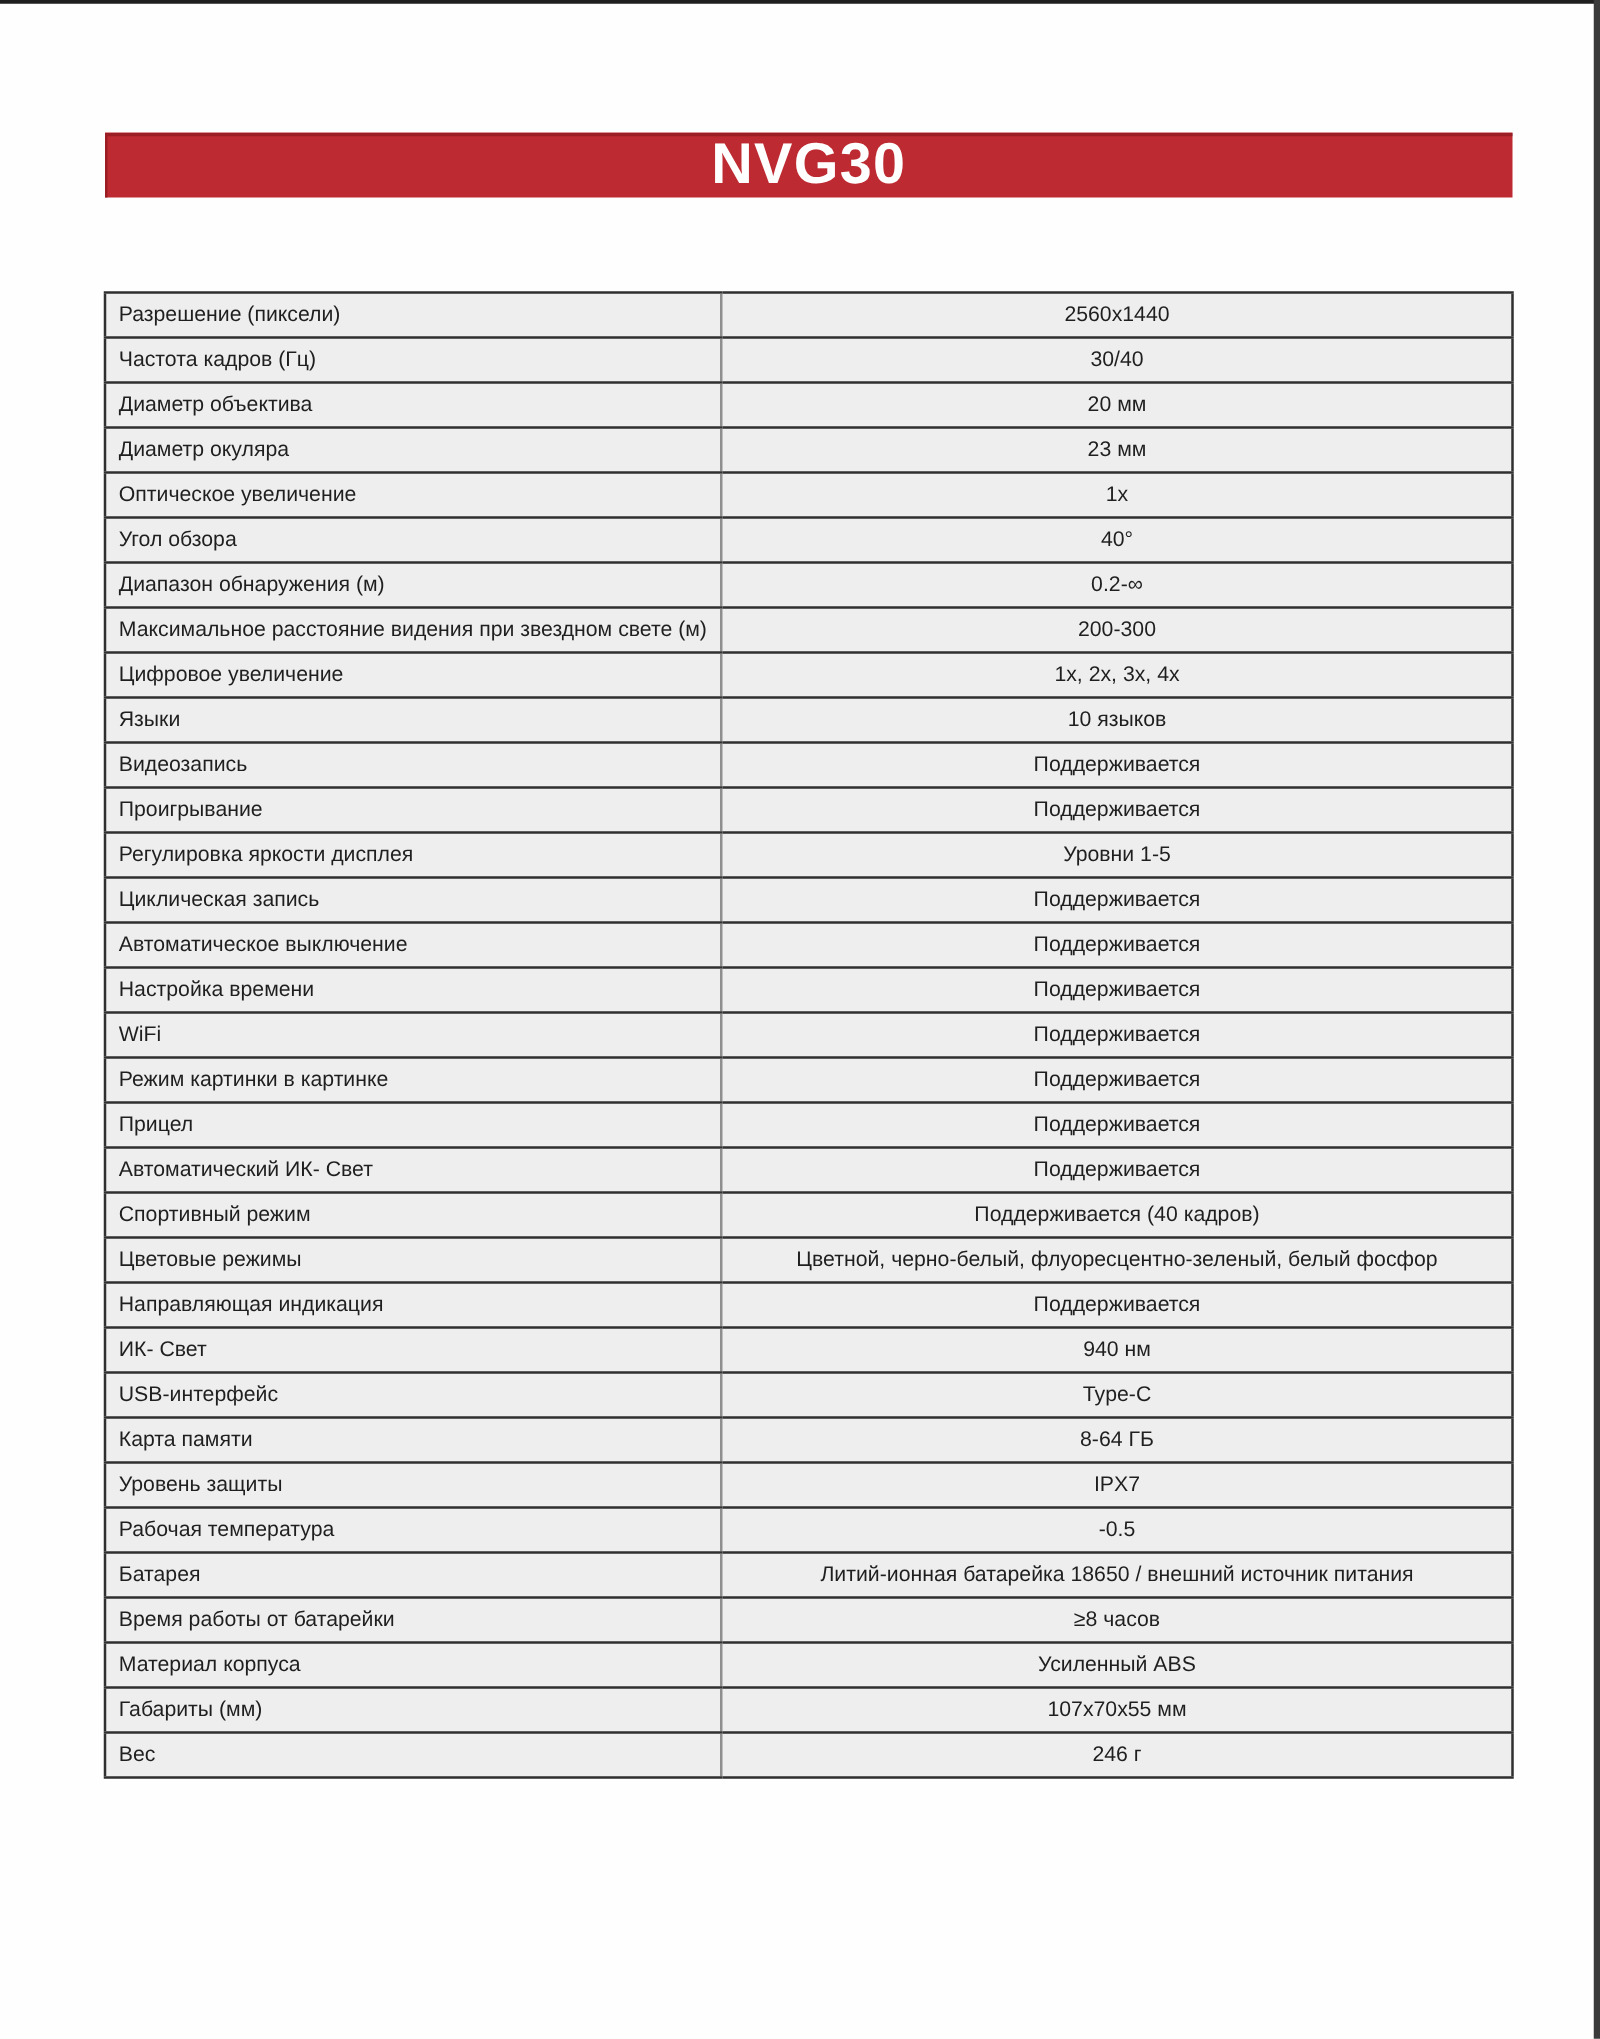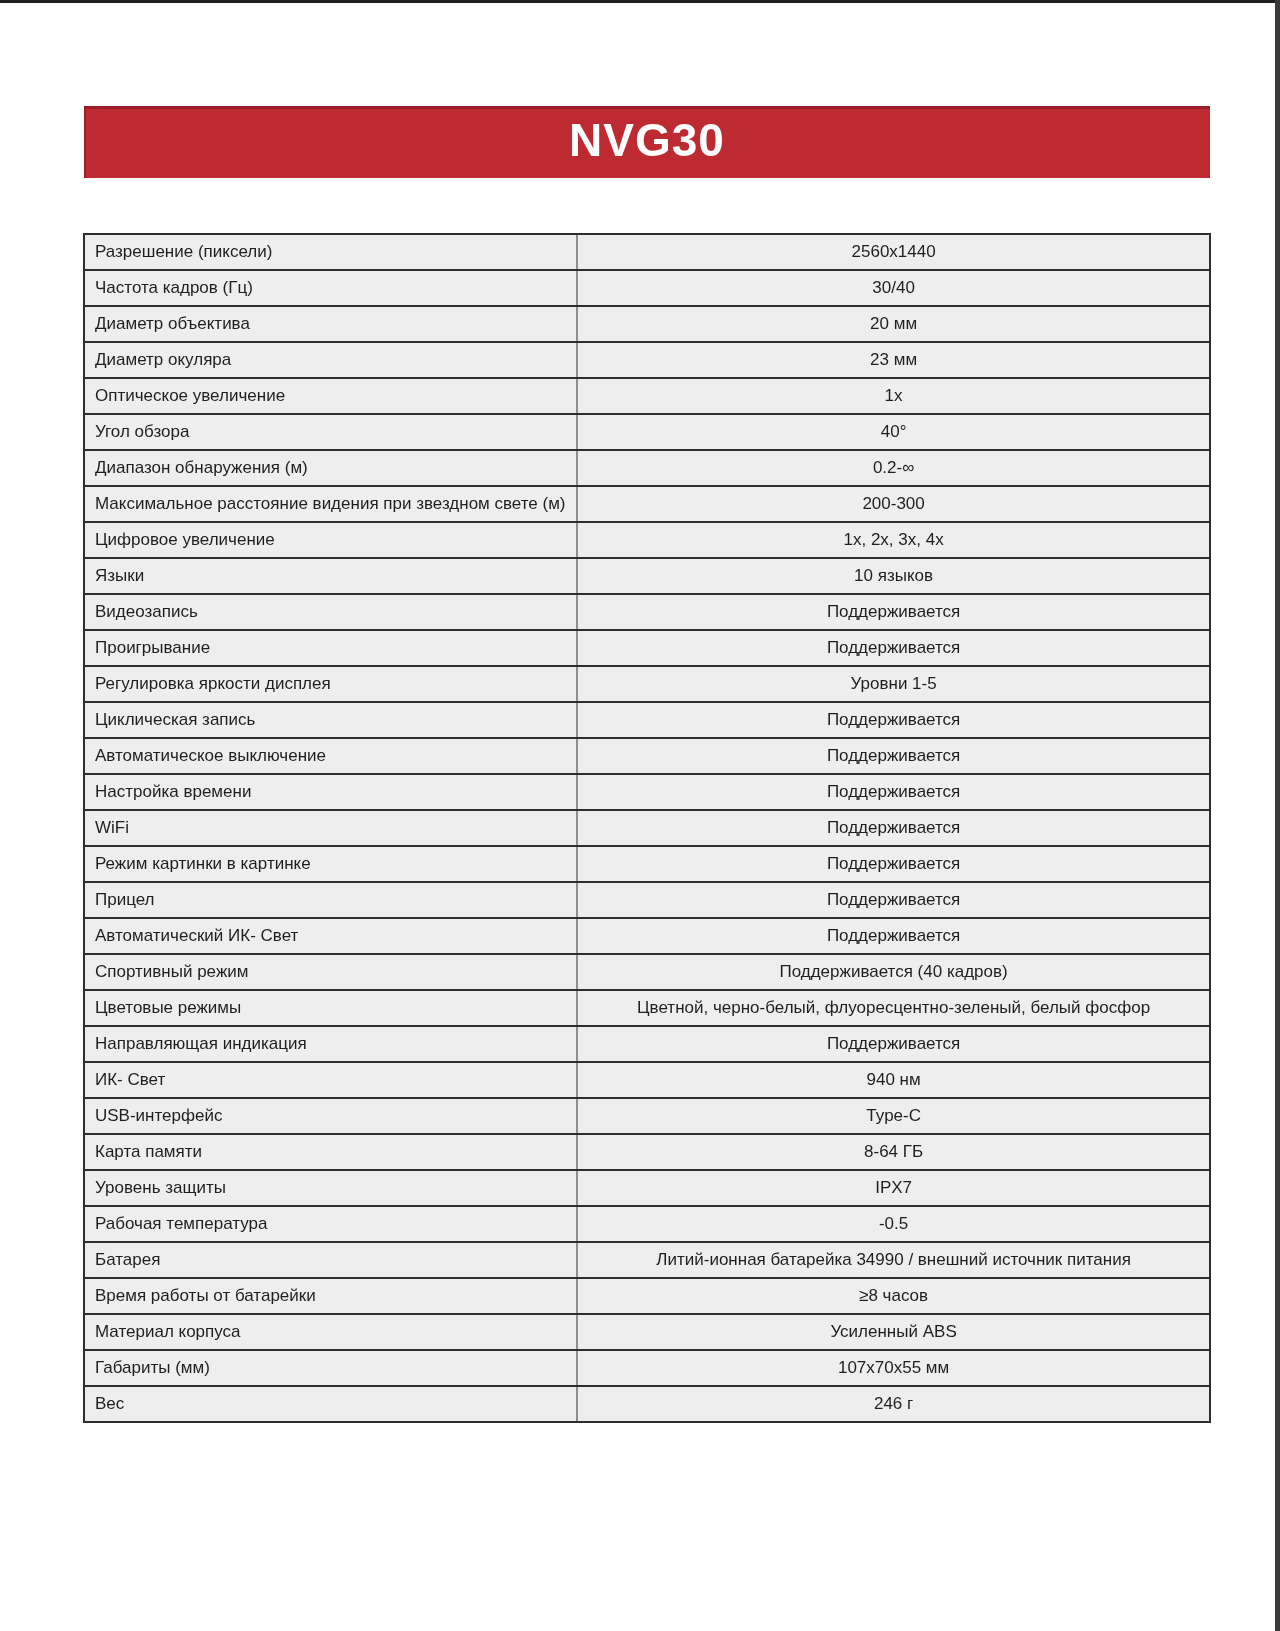--- a/index.html
+++ b/index.html
@@ -24,21 +24,21 @@
     position: absolute;
     top: 0; right: 0;
     width: 5px; height: 100%;
     background: #3a3a3a;
   }
   .title-banner {
     position: absolute;
     left: 84px;
     top: 106px;
     width: 1126px;
-    height: 72px;
+    height: 52px;
     background: #be2a31;
     display: flex;
     align-items: center;
     justify-content: center;
     box-shadow: inset 2px 3px 0 rgba(60,0,5,0.28);
   }
   .title-banner .page-title {
     color: #ffffff;
     font-size: 46px;
     font-weight: 700;
@@ -199,21 +199,21 @@
       <tr>
     <td class="spec-label-cell">Уровень защиты</td>
     <td class="spec-value-cell">IPX7</td>
   </tr>
       <tr>
     <td class="spec-label-cell">Рабочая температура</td>
     <td class="spec-value-cell">-0.5</td>
   </tr>
       <tr>
     <td class="spec-label-cell">Батарея</td>
-    <td class="spec-value-cell">Литий-ионная батарейка 34990 / внешний источник питания</td>
+    <td class="spec-value-cell">Литий-ионная батарейка 18650 / внешний источник питания</td>
   </tr>
       <tr>
     <td class="spec-label-cell">Время работы от батарейки</td>
     <td class="spec-value-cell">≥8 часов</td>
   </tr>
       <tr>
     <td class="spec-label-cell">Материал корпуса</td>
     <td class="spec-value-cell">Усиленный ABS</td>
   </tr>
       <tr>

